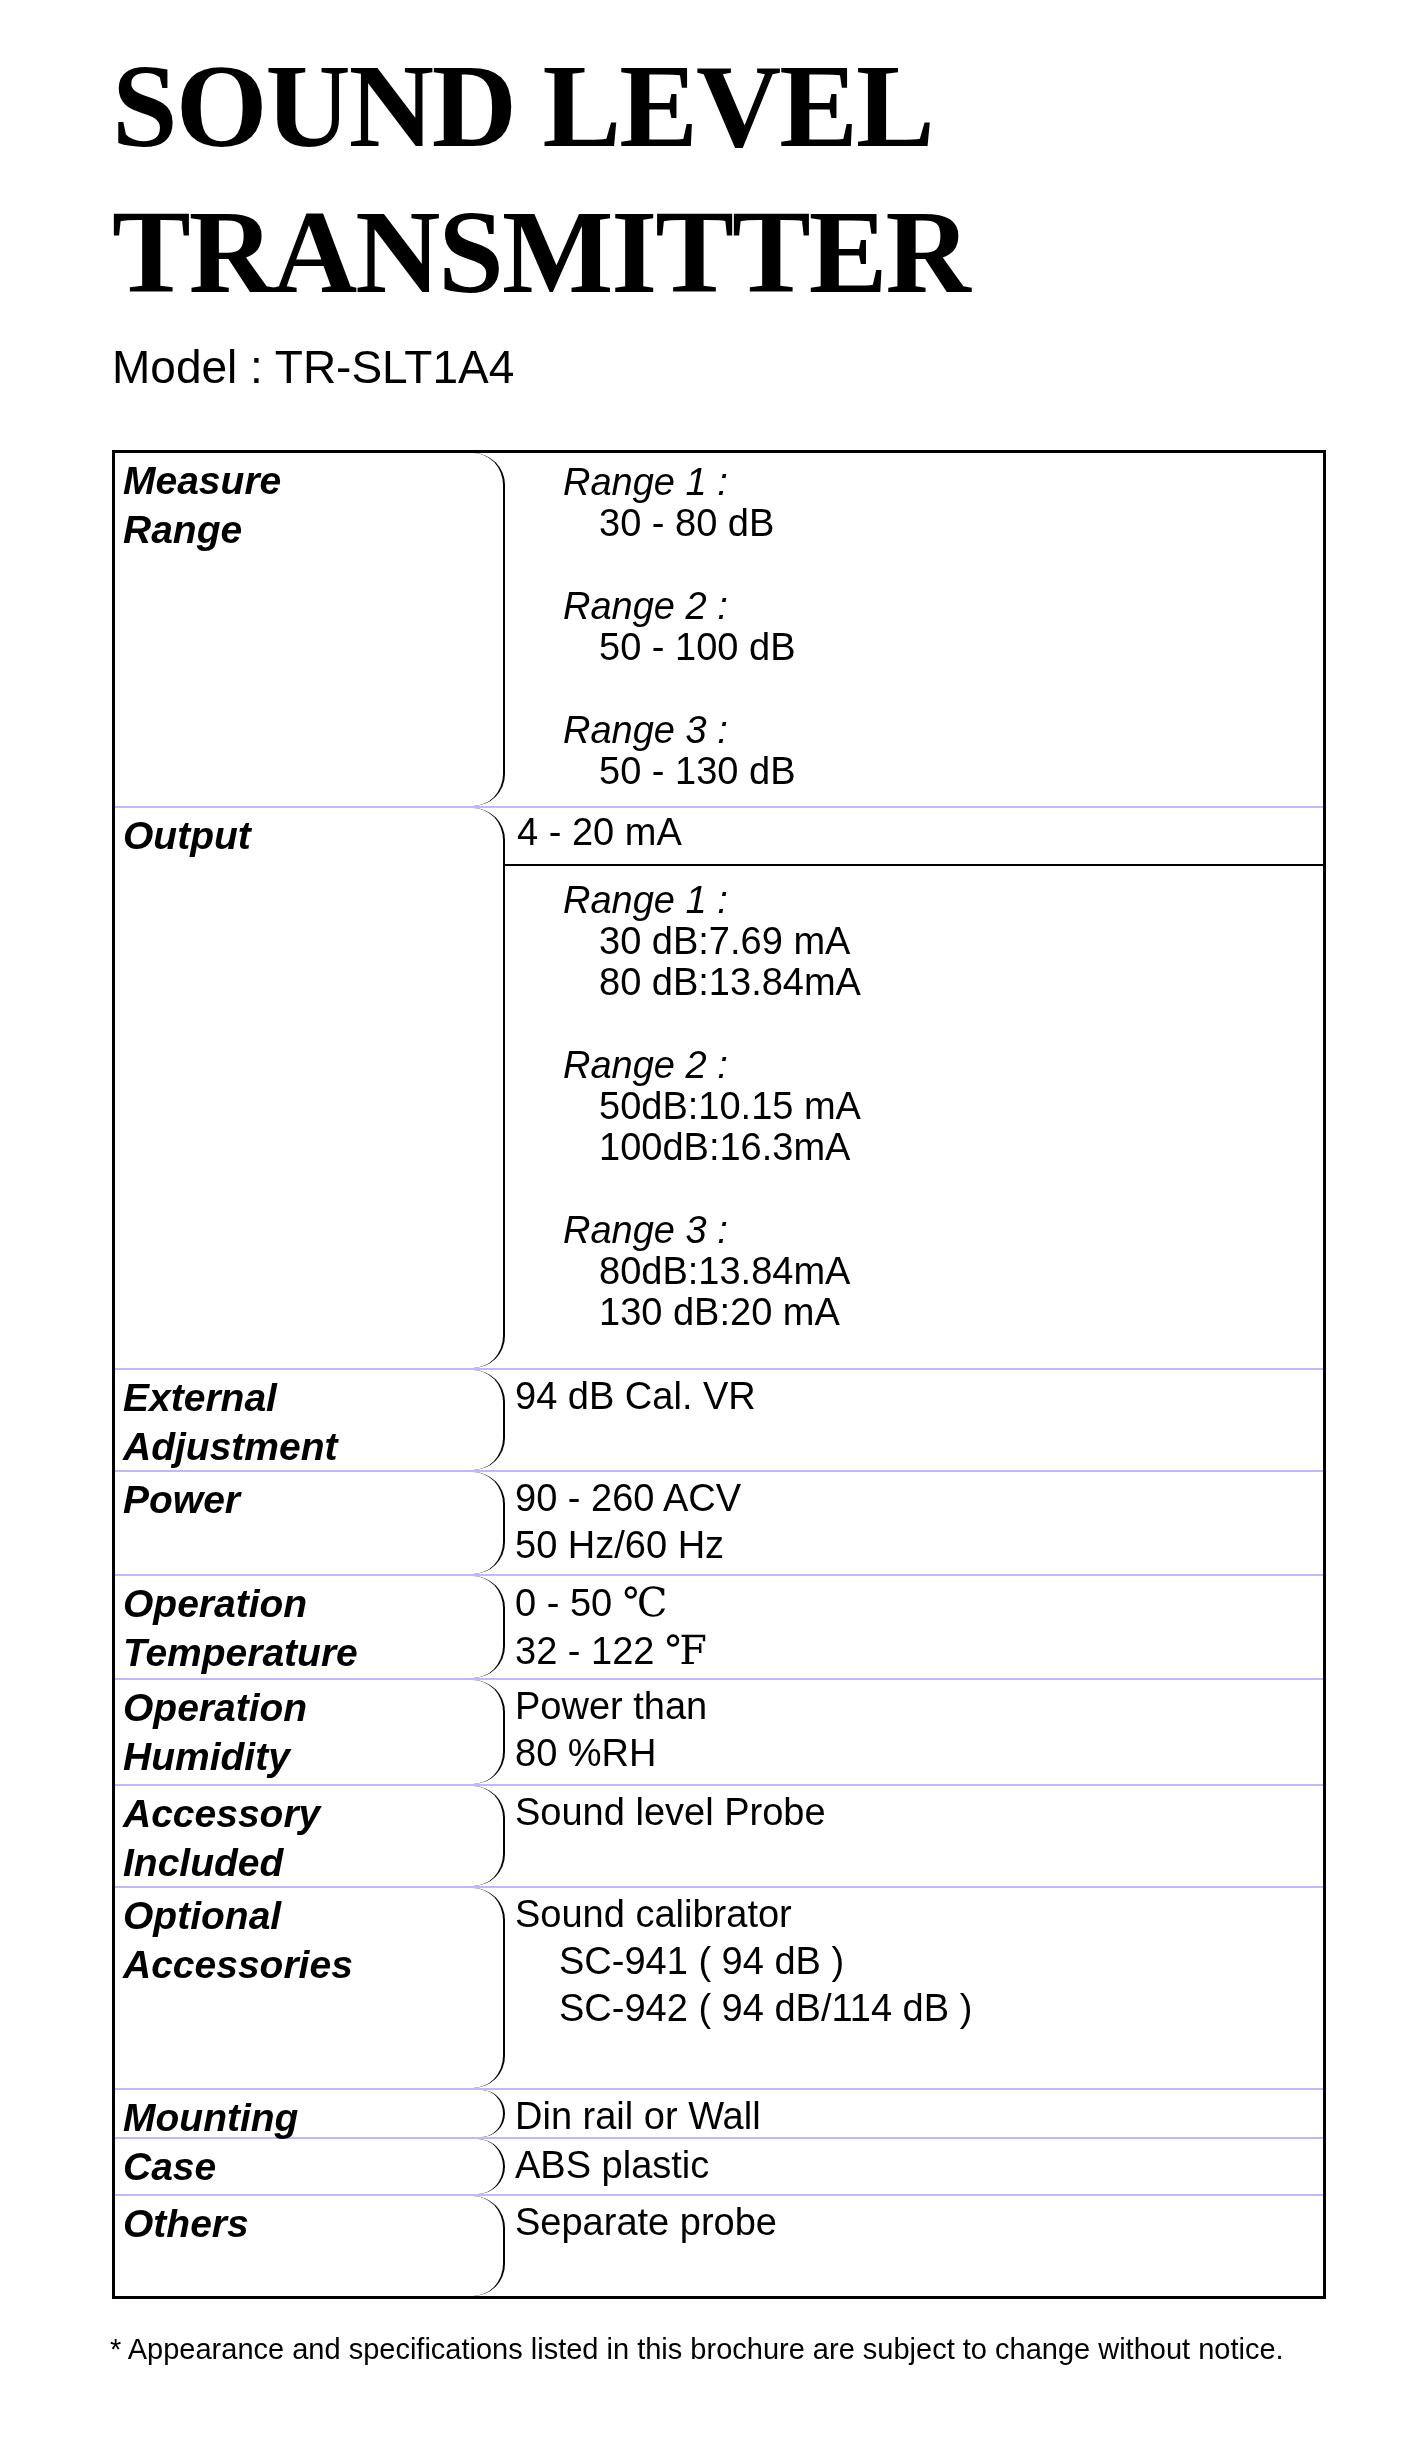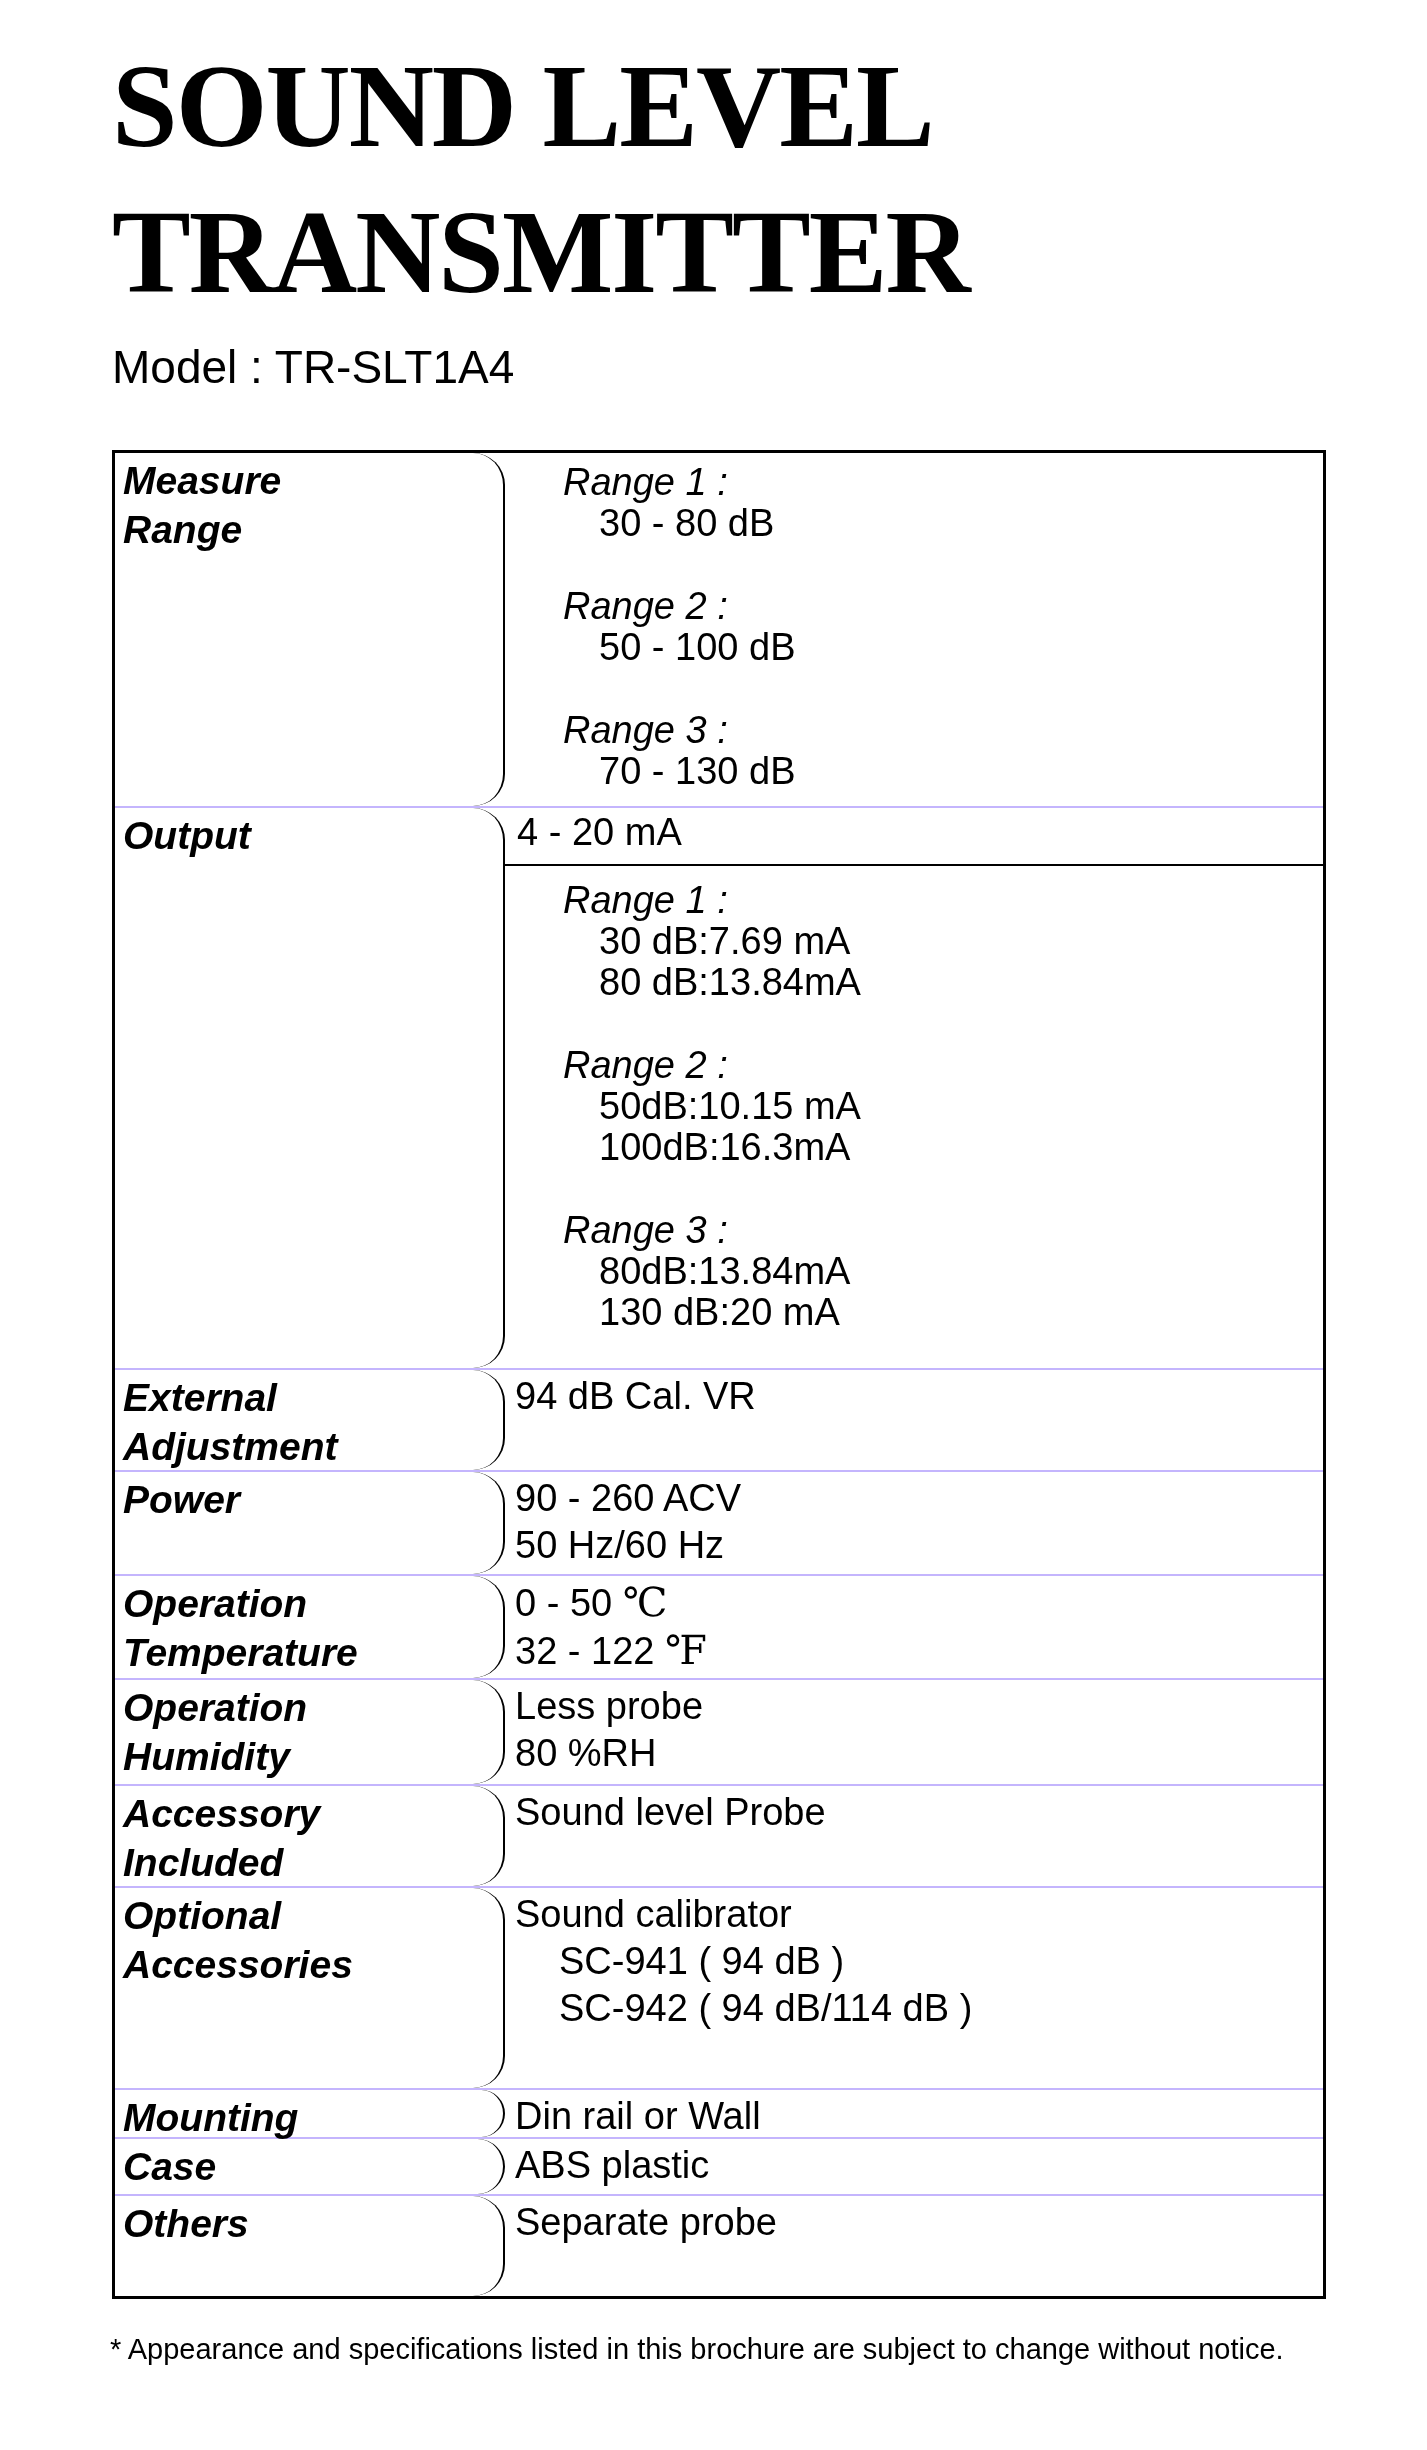--- a/index.html
+++ b/index.html
@@ -139,21 +139,21 @@
             <div class="group">
               <div class="group-header">Range 1 :</div>
               <div class="group-value">30 - 80 dB</div>
             </div>
             <div class="group">
               <div class="group-header">Range 2 :</div>
               <div class="group-value">50 - 100 dB</div>
             </div>
             <div class="group">
               <div class="group-header">Range 3 :</div>
-              <div class="group-value">70 - 130 dB</div>
+              <div class="group-value">50 - 130 dB</div>
             </div>
           </div>
         </div>
       </div>
       <div class="row" style="height: 560px;">
         <div class="label-cell">
           <div class="label-line">Output</div>
         </div>
         <div class="value-cell split">
           <div class="split-top">4 - 20 mA</div>
@@ -205,21 +205,21 @@
           <div class="line"><div style="display: inline;">0 - 50 </div><div class="unit" style="display: inline;">℃</div></div>
           <div class="line"><div style="display: inline;">32 - 122 </div><div class="unit" style="display: inline;">℉</div></div>
         </div>
       </div>
       <div class="row" style="height: 104px;">
         <div class="label-cell">
           <div class="label-line">Operation</div>
           <div class="label-line">Humidity</div>
         </div>
         <div class="value-cell">
-          <div class="line">Less probe</div>
+          <div class="line">Power than</div>
           <div class="line">80 %RH</div>
         </div>
       </div>
       <div class="row" style="height: 100px;">
         <div class="label-cell">
           <div class="label-line">Accessory</div>
           <div class="label-line">Included</div>
         </div>
         <div class="value-cell">
           <div class="line">Sound level Probe</div>

